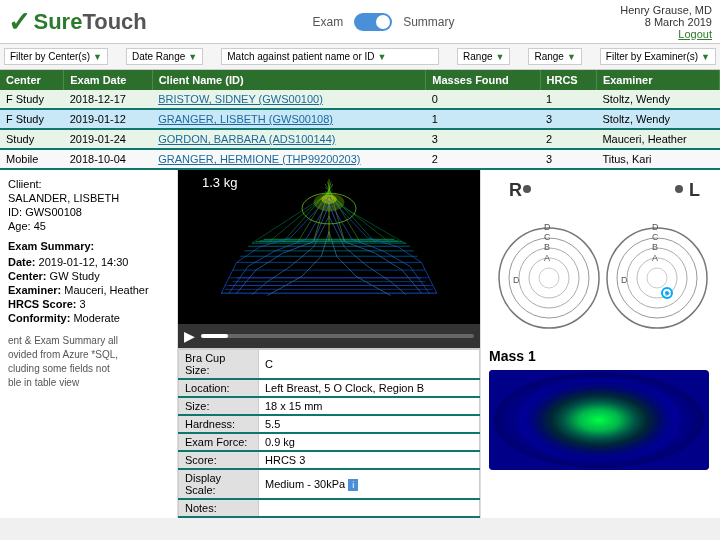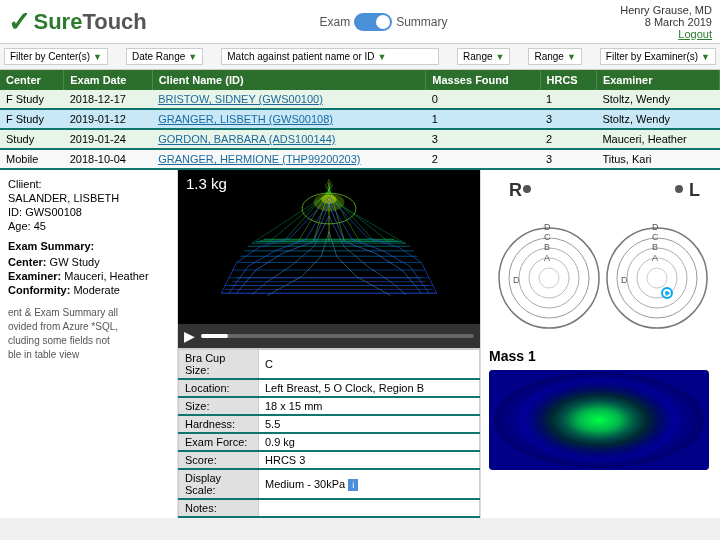--- a/index.html
+++ b/index.html
@@ -6,21 +6,21 @@
     body { font-family: Arial, sans-serif; font-size: 11px; background: #f0f0f0; width: 720px; height: 540px; overflow: hidden; }
 
     
     #header {
       display: flex; align-items: center; justify-content: space-between;
       background: white; padding: 4px 8px; border-bottom: 1px solid #ccc;
       height: 44px;
     }
     #logo { display: flex; align-items: center; font-size: 22px; font-weight: bold; color: #2c7a2c; }
 
-    #exam-toggle { display: flex; align-items: center; gap: 4px; }
+    #exam-toggle { display: flex; align-items: center; gap: 11px; }
     #exam-toggle span { font-size: 12px; color: #555; }
     .toggle-switch {
       width: 38px; height: 18px; background: #4a90d9; border-radius: 9px;
       display: flex; align-items: center; padding: 2px; cursor: pointer; position: relative;
     }
     .toggle-knob {
       width: 14px; height: 14px; background: white; border-radius: 50%; margin-left: auto;
     }
 
     #user-info { text-align: right; font-size: 11px; color: #333; }
@@ -67,21 +67,21 @@
 
     
     #center-panel {
       flex: 1; display: flex; flex-direction: column; background: #1a1a1a;
       position: relative; min-width: 0;
     }
     #viz-3d {
       flex: 1; background: black; position: relative; overflow: hidden;
     }
     #weight-badge {
-      position: absolute; top: 4px; left: 4px; color: white; font-size: 15px;
+      position: absolute; top: 4px; left: 20px; color: white; font-size: 13px;
       background: rgba(0,0,0,0.5); padding: 1px 4px;
     }
     #viz-canvas {
       width: 100%; height: 100%;
     }
     #playback-bar {
       background: #333; padding: 4px 6px; display: flex; align-items: center; gap: 6px;
     }
     #play-btn { color: white; cursor: pointer; font-size: 14px; }
     #progress-bar { flex: 1; height: 4px; background: #666; border-radius: 2px; }
@@ -213,22 +213,24 @@
 
 <div id="main-content">
 
   <div id="left-panel">
     <div class="info-row"><span>Cli</span><span>ient:</span></div>
     <div class="info-row">SA<span>LANDER, LISBETH</span></div>
     <div class="info-row">ID: <span>GWS00108</span></div>
     <div class="info-row">Ag<span>e: 45</span></div>
     <div style="margin-top:8px;">
       <div class="section-title">Ex<span>am Summary:</span></div>
+      <div class="info-row"><span class="info-label">Da<span>te:</span></span> <span>2019-01-12, 14:30</span></div>
       <div class="info-row"><span class="info-label">Ce<span>nter:</span></span> <span>GW Study</span></div>
       <div class="info-row"><span class="info-label">Ex<span>aminer:</span></span> <span>Mauceri, Heather</span></div>
+      <div class="info-row"><span class="info-label">HR<span>CS Score:</span></span>   <span>3</span></div>
       <div class="info-row"><span class="info-label">Con<span>formity:</span></span> <span>Moderate</span></div>
     </div>
     <div id="note-text">
       <span style="white-space:pre;">ent &amp; Exam Summary all
 ovided from Azure *SQL,
 cluding some fields not
 ble in table view</span>
     </div>
   </div>
 

